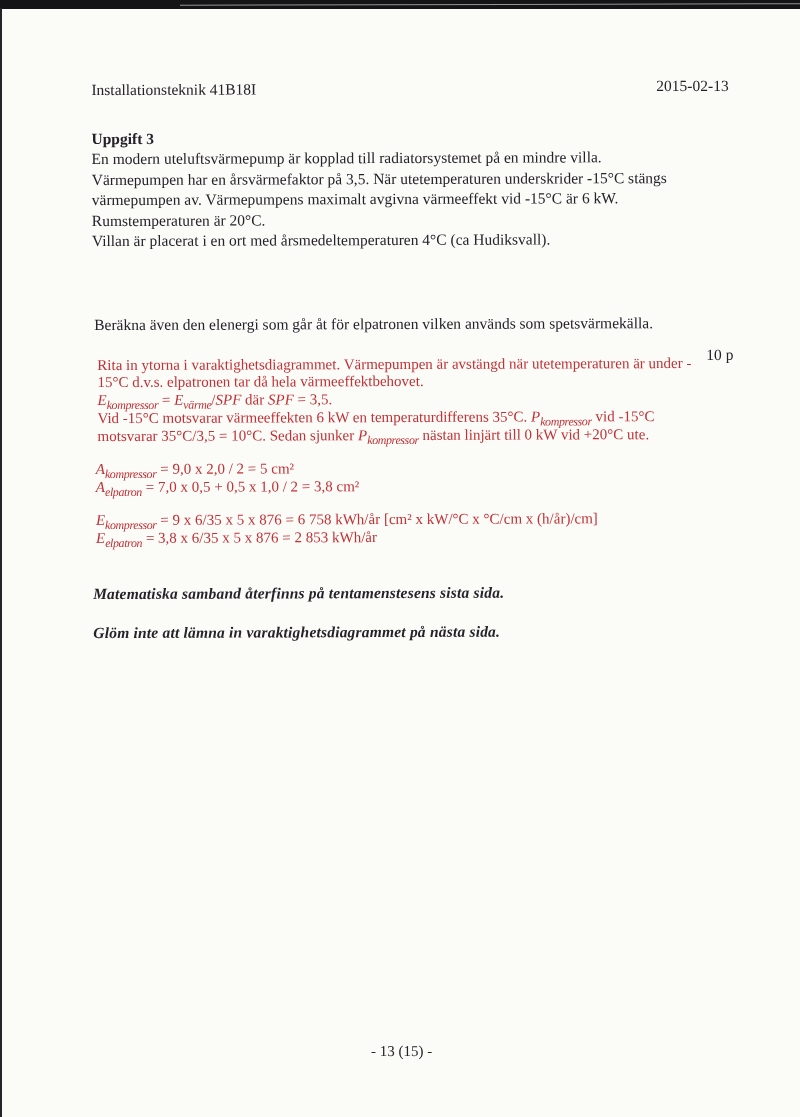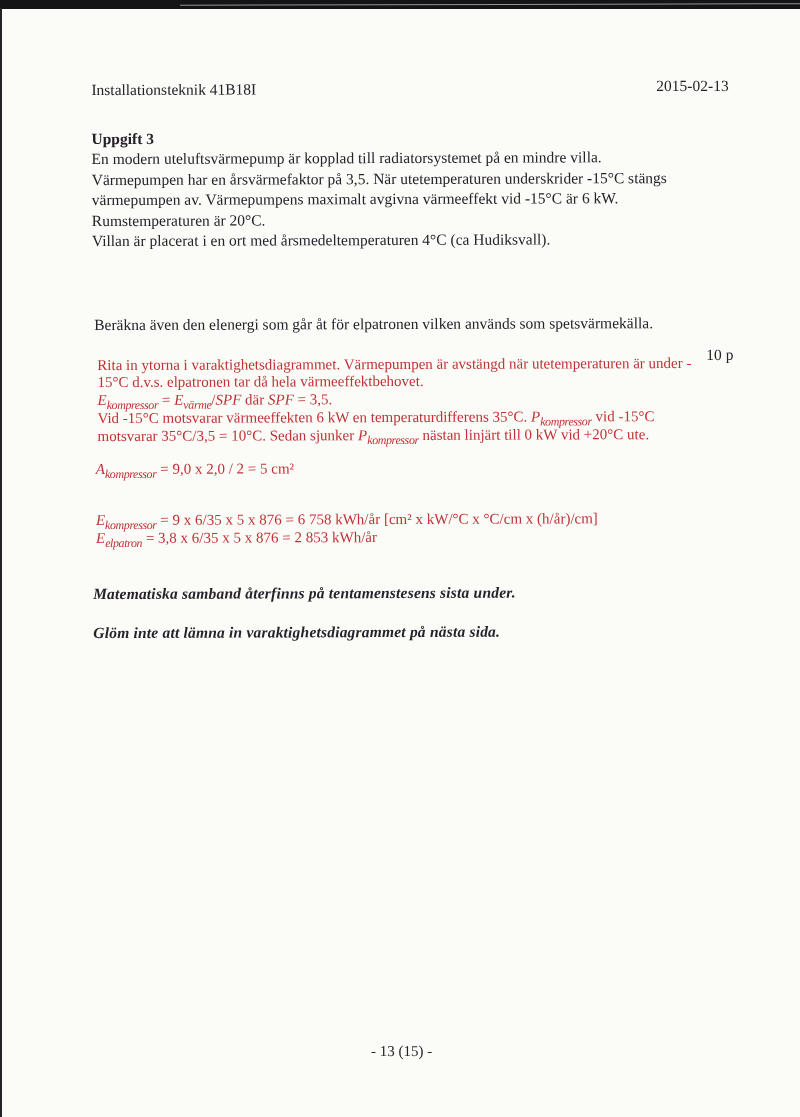--- a/index.html
+++ b/index.html
@@ -83,26 +83,27 @@
   <div class="abs red" style="left:98px; top:356px;">
     <div>Rita in ytorna i varaktighetsdiagrammet. Värmepumpen är avstängd när utetemperaturen är under -</div>
     <div>15°C d.v.s. elpatronen tar då hela värmeeffektbehovet.</div>
     <div><span class="it">E</span><span class="sub">kompressor</span><span> = </span><span class="it">E</span><span class="sub">värme</span><span>/</span><span class="it">SPF</span><span> där </span><span class="it">SPF</span><span> = 3,5.</span></div>
     <div><span>Vid -15°C motsvarar värmeeffekten 6 kW en temperaturdifferens 35°C. </span><span class="it">P</span><span class="sub">kompressor</span><span> vid -15°C</span></div>
     <div><span>motsvarar 35°C/3,5 = 10°C. Sedan sjunker </span><span class="it">P</span><span class="sub">kompressor</span><span> nästan linjärt till 0 kW vid +20°C ute.</span></div>
   </div>
 
   <div class="abs red" style="left:96px; top:460px; line-height:17px;">
     <div><span class="it">A</span><span class="sub">kompressor</span><span> = 9,0 x 2,0 / 2 =  5 cm²</span></div>
+    <div><span class="it">A</span><span class="sub">elpatron</span><span> = 7,0 x 0,5 + 0,5 x 1,0 / 2 =  3,8 cm²</span></div>
   </div>
 
   <div class="abs red" style="left:96px; top:511px; line-height:17.4px;">
     <div><span class="it">E</span><span class="sub">kompressor</span><span> = 9 x 6/35 x 5 x 876 = 6 758 kWh/år [cm² x kW/°C x °C/cm x (h/år)/cm]</span></div>
     <div><span class="it">E</span><span class="sub">elpatron</span><span> = 3,8 x 6/35 x 5 x 876 = 2 853 kWh/år</span></div>
   </div>
 
-  <div class="abs note" style="left:93px; top:583px;">Matematiska samband återfinns på tentamenstesens sista under.</div>
+  <div class="abs note" style="left:93px; top:583px;">Matematiska samband återfinns på tentamenstesens sista sida.</div>
 
   <div class="abs note" style="left:93px; top:622px;">Glöm inte att lämna in varaktighetsdiagrammet på nästa sida.</div>
 
   <div class="footer">- 13 (15) -</div>
 
 </div>
 
 </body></html>

